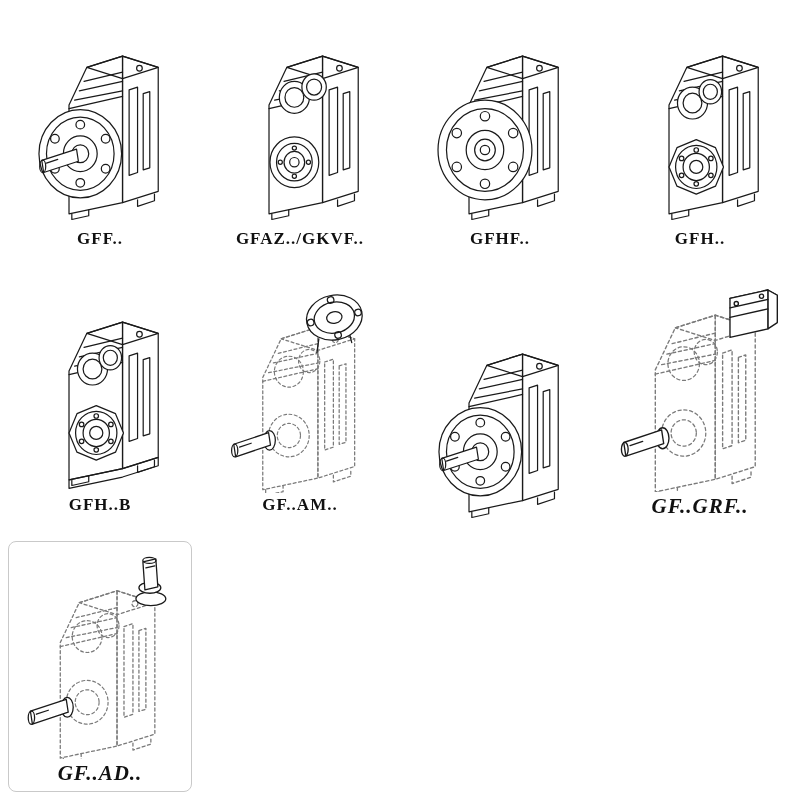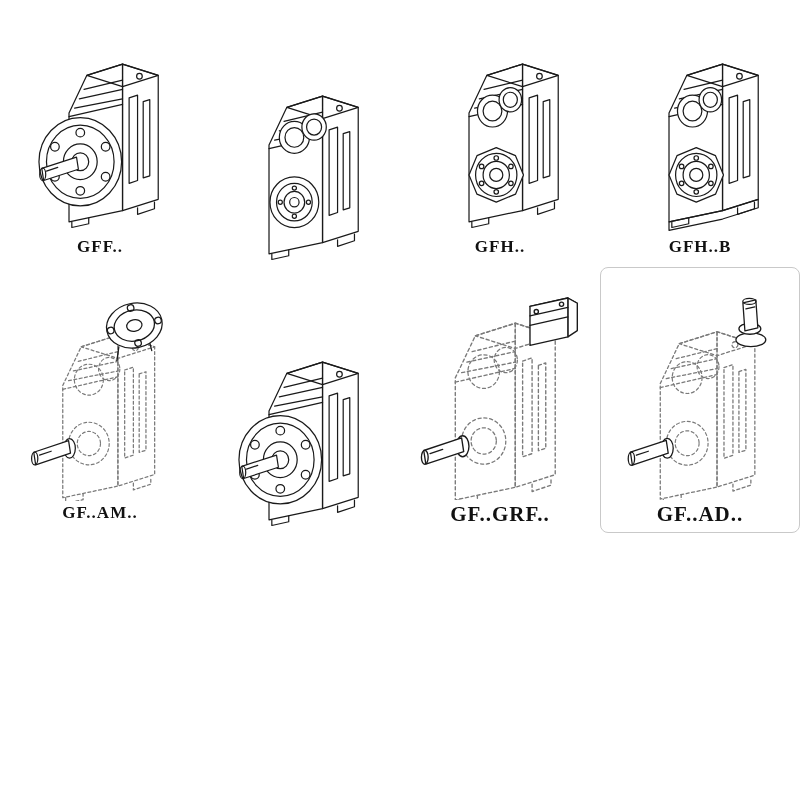--- a/index.html
+++ b/index.html
@@ -2,29 +2,29 @@
 <html><head>
 <meta charset="utf-8">
 <style>
   html,body{margin:0;padding:0;background:#fff;}
   .page{
     width:800px;height:800px;background:#fff;box-sizing:border-box;
     display:grid;grid-template-columns:repeat(4,1fr);grid-template-rows:repeat(3,1fr);
     font-family:"Liberation Serif", serif;
   }
   .cell{
-    margin:0;display:flex;flex-direction:column;align-items:center;justify-content:flex-end;
+    margin:8px;display:flex;flex-direction:column;align-items:center;justify-content:flex-end;
     overflow:hidden;position:relative;
   }
   .cell svg.drawing{width:196px;height:216px;display:block;color:#1a1a1a;}
   .label{
     font-weight:700;font-size:17px;letter-spacing:1px;color:#111;
     padding:2px 0 10px;text-align:center;white-space:nowrap;
   }
-  .cell.lg .label{font-size:21px;padding-bottom:6px;}
+  .cell.lg .label{font-size:21px;padding-bottom:6px;font-style:italic;}
   .cell.boxed{outline:1px solid #c9c9c9;outline-offset:-1px;border-radius:8px;}
   .defs-holder{position:absolute;width:0;height:0;overflow:hidden;}
 </style>
 </head>
 <body>
 
 <svg class="defs-holder" aria-hidden="true">
   <defs>
     <g id="p-housing" fill="none" stroke="currentColor" stroke-width="1.3" stroke-linejoin="round" stroke-linecap="round">
       <path d="M45 100 L64 60 L102 48 L102 204 L45 216 Z"></path>
@@ -228,23 +228,30 @@
     <svg class="drawing" viewBox="0 0 200 230">
       <use href="#v-flange-shaft"></use>
     </svg>
     <figcaption class="label">GFF..</figcaption>
   </figure>
 
   <figure class="cell">
     <svg class="drawing" viewBox="0 0 200 230">
       <use href="#v-two-bore-hub"></use>
     </svg>
-  </figure>
-
-
+    <figcaption class="label">GFAZ../GKVF..</figcaption>
+  </figure>
+
+
+  <figure class="cell">
+    <svg class="drawing" viewBox="0 0 200 230">
+      <use href="#v-flange-large"></use>
+    </svg>
+    <figcaption class="label">GFHF..</figcaption>
+  </figure>
 
   <figure class="cell">
     <svg class="drawing" viewBox="0 0 200 230">
       <use href="#v-hollow-hub"></use>
     </svg>
     <figcaption class="label">GFH..</figcaption>
   </figure>
 
   <figure class="cell">
     <svg class="drawing" viewBox="0 0 200 230">

